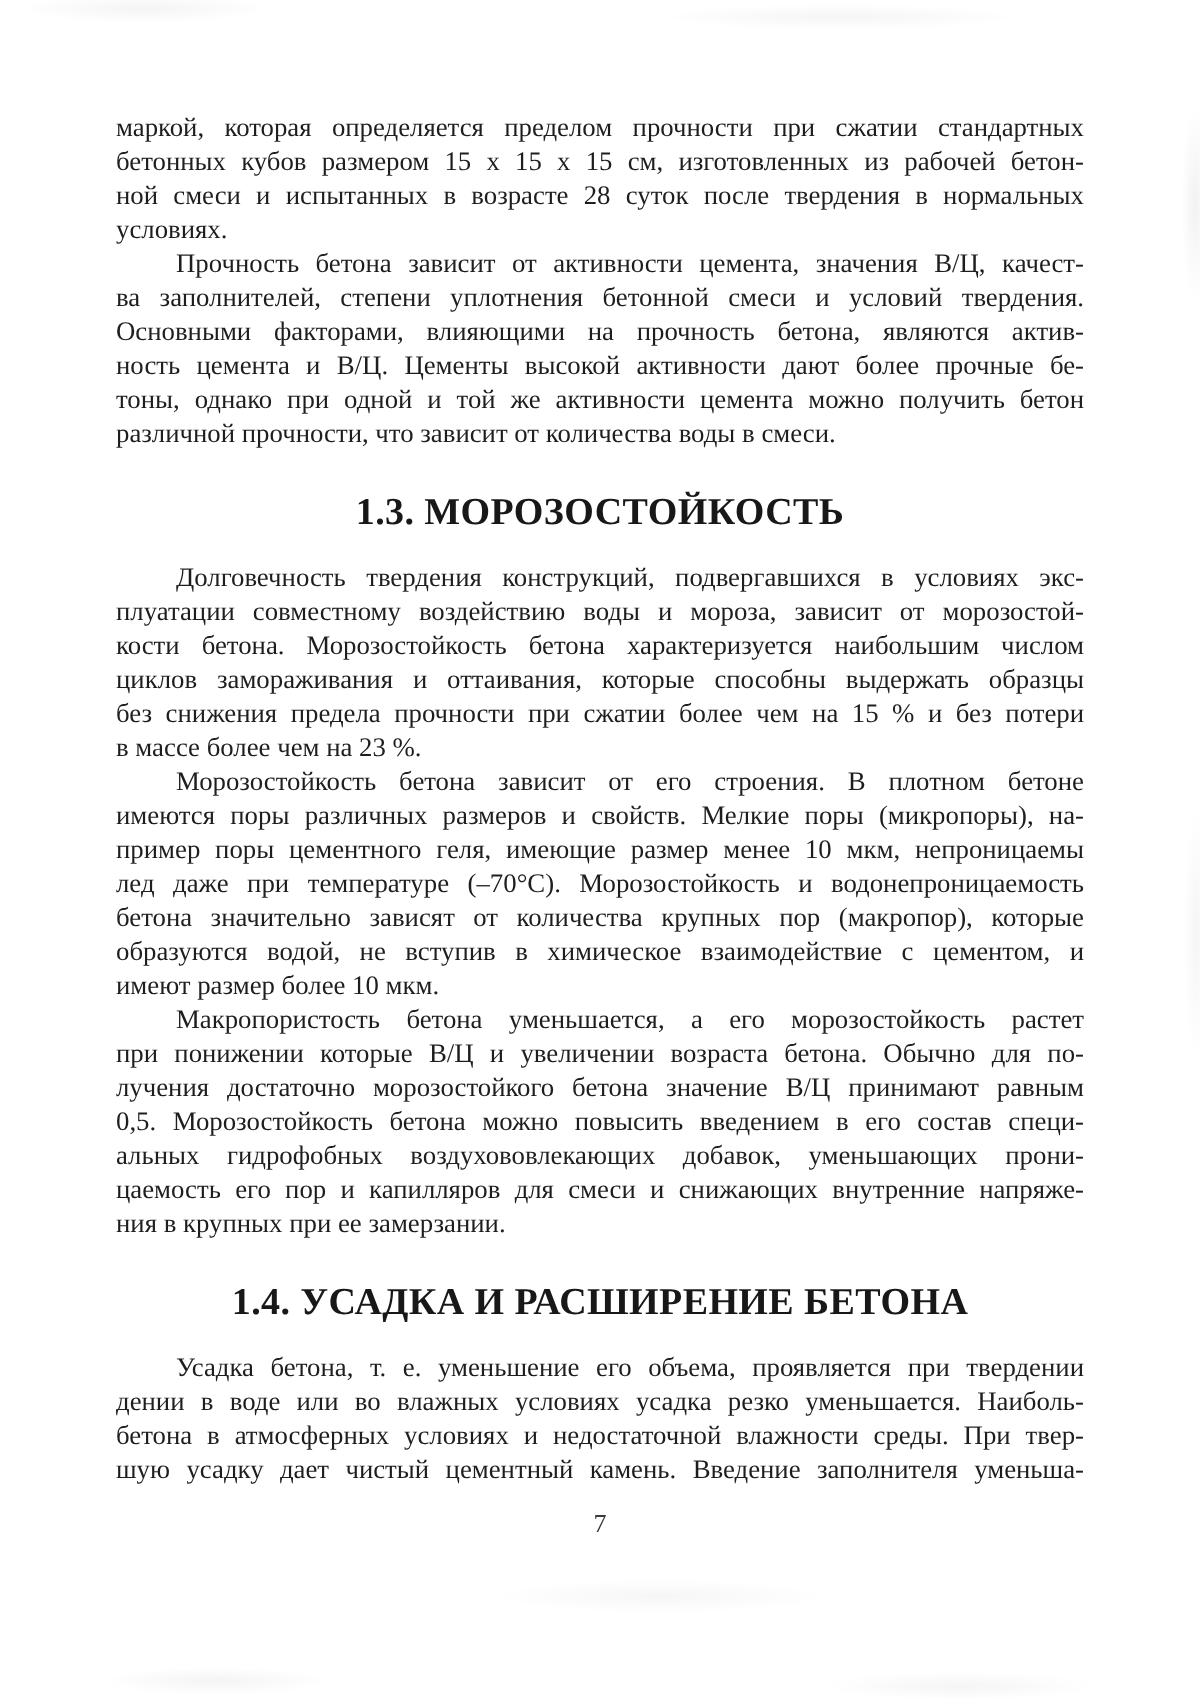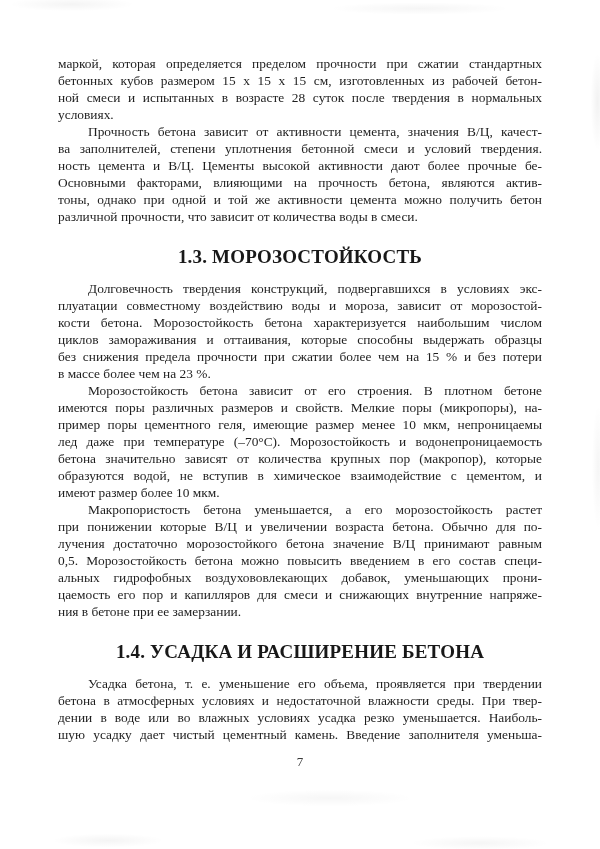--- a/index.html
+++ b/index.html
@@ -82,22 +82,22 @@
 
     <div class="paragraph">
         <div class="line">маркой, которая определяется пределом прочности при сжатии стандартных</div>
         <div class="line">бетонных кубов размером 15 х 15 х 15 см, изготовленных из рабочей бетон-</div>
         <div class="line">ной смеси и испытанных в возрасте 28 суток после твердения в нормальных</div>
         <div class="line last">условиях.</div>
       </div>
       <div class="paragraph">
         <div class="line indent">Прочность бетона зависит от активности цемента, значения В/Ц, качест-</div>
         <div class="line">ва заполнителей, степени уплотнения бетонной смеси и условий твердения.</div>
+        <div class="line">Основными факторами, влияющими на прочность бетона, являются актив-</div>
         <div class="line">ность цемента и В/Ц. Цементы высокой активности дают более прочные бе-</div>
-        <div class="line">Основными факторами, влияющими на прочность бетона, являются актив-</div>
         <div class="line">тоны, однако при одной и той же активности цемента можно получить бетон</div>
         <div class="line last">различной прочности, что зависит от количества воды в смеси.</div>
       </div>
       <div class="heading">1.3. МОРОЗОСТОЙКОСТЬ</div>
       <div class="paragraph">
         <div class="line indent">Долговечность твердения конструкций, подвергавшихся в условиях экс-</div>
         <div class="line">плуатации совместному воздействию воды и мороза, зависит от морозостой-</div>
         <div class="line">кости бетона. Морозостойкость бетона характеризуется наибольшим числом</div>
         <div class="line">циклов замораживания и оттаивания, которые способны выдержать образцы</div>
         <div class="line">без снижения предела прочности при сжатии более чем на 15 % и без потери</div>
@@ -112,24 +112,24 @@
         <div class="line">образуются водой, не вступив в химическое взаимодействие с цементом, и</div>
         <div class="line last">имеют размер более 10 мкм.</div>
       </div>
       <div class="paragraph">
         <div class="line indent">Макропористость бетона уменьшается, а его морозостойкость растет</div>
         <div class="line">при понижении которые В/Ц и увеличении возраста бетона. Обычно для по-</div>
         <div class="line">лучения достаточно морозостойкого бетона значение В/Ц принимают равным</div>
         <div class="line">0,5. Морозостойкость бетона можно повысить введением в его состав специ-</div>
         <div class="line">альных гидрофобных воздухововлекающих добавок, уменьшающих прони-</div>
         <div class="line">цаемость его пор и капилляров для смеси и снижающих внутренние напряже-</div>
-        <div class="line last">ния в бетоне при ее замерзании.</div>
+        <div class="line last">ния в крупных при ее замерзании.</div>
       </div>
       <div class="heading">1.4. УСАДКА И РАСШИРЕНИЕ БЕТОНА</div>
       <div class="paragraph">
         <div class="line indent">Усадка бетона, т. е. уменьшение его объема, проявляется при твердении</div>
+        <div class="line">дении в воде или во влажных условиях усадка резко уменьшается. Наиболь-</div>
         <div class="line">бетона в атмосферных условиях и недостаточной влажности среды. При твер-</div>
-        <div class="line">дении в воде или во влажных условиях усадка резко уменьшается. Наиболь-</div>
         <div class="line">шую усадку дает чистый цементный камень. Введение заполнителя уменьша-</div>
       </div>
       <div class="page-number">7</div>
   </div>
 </div>
 
 </body></html>

